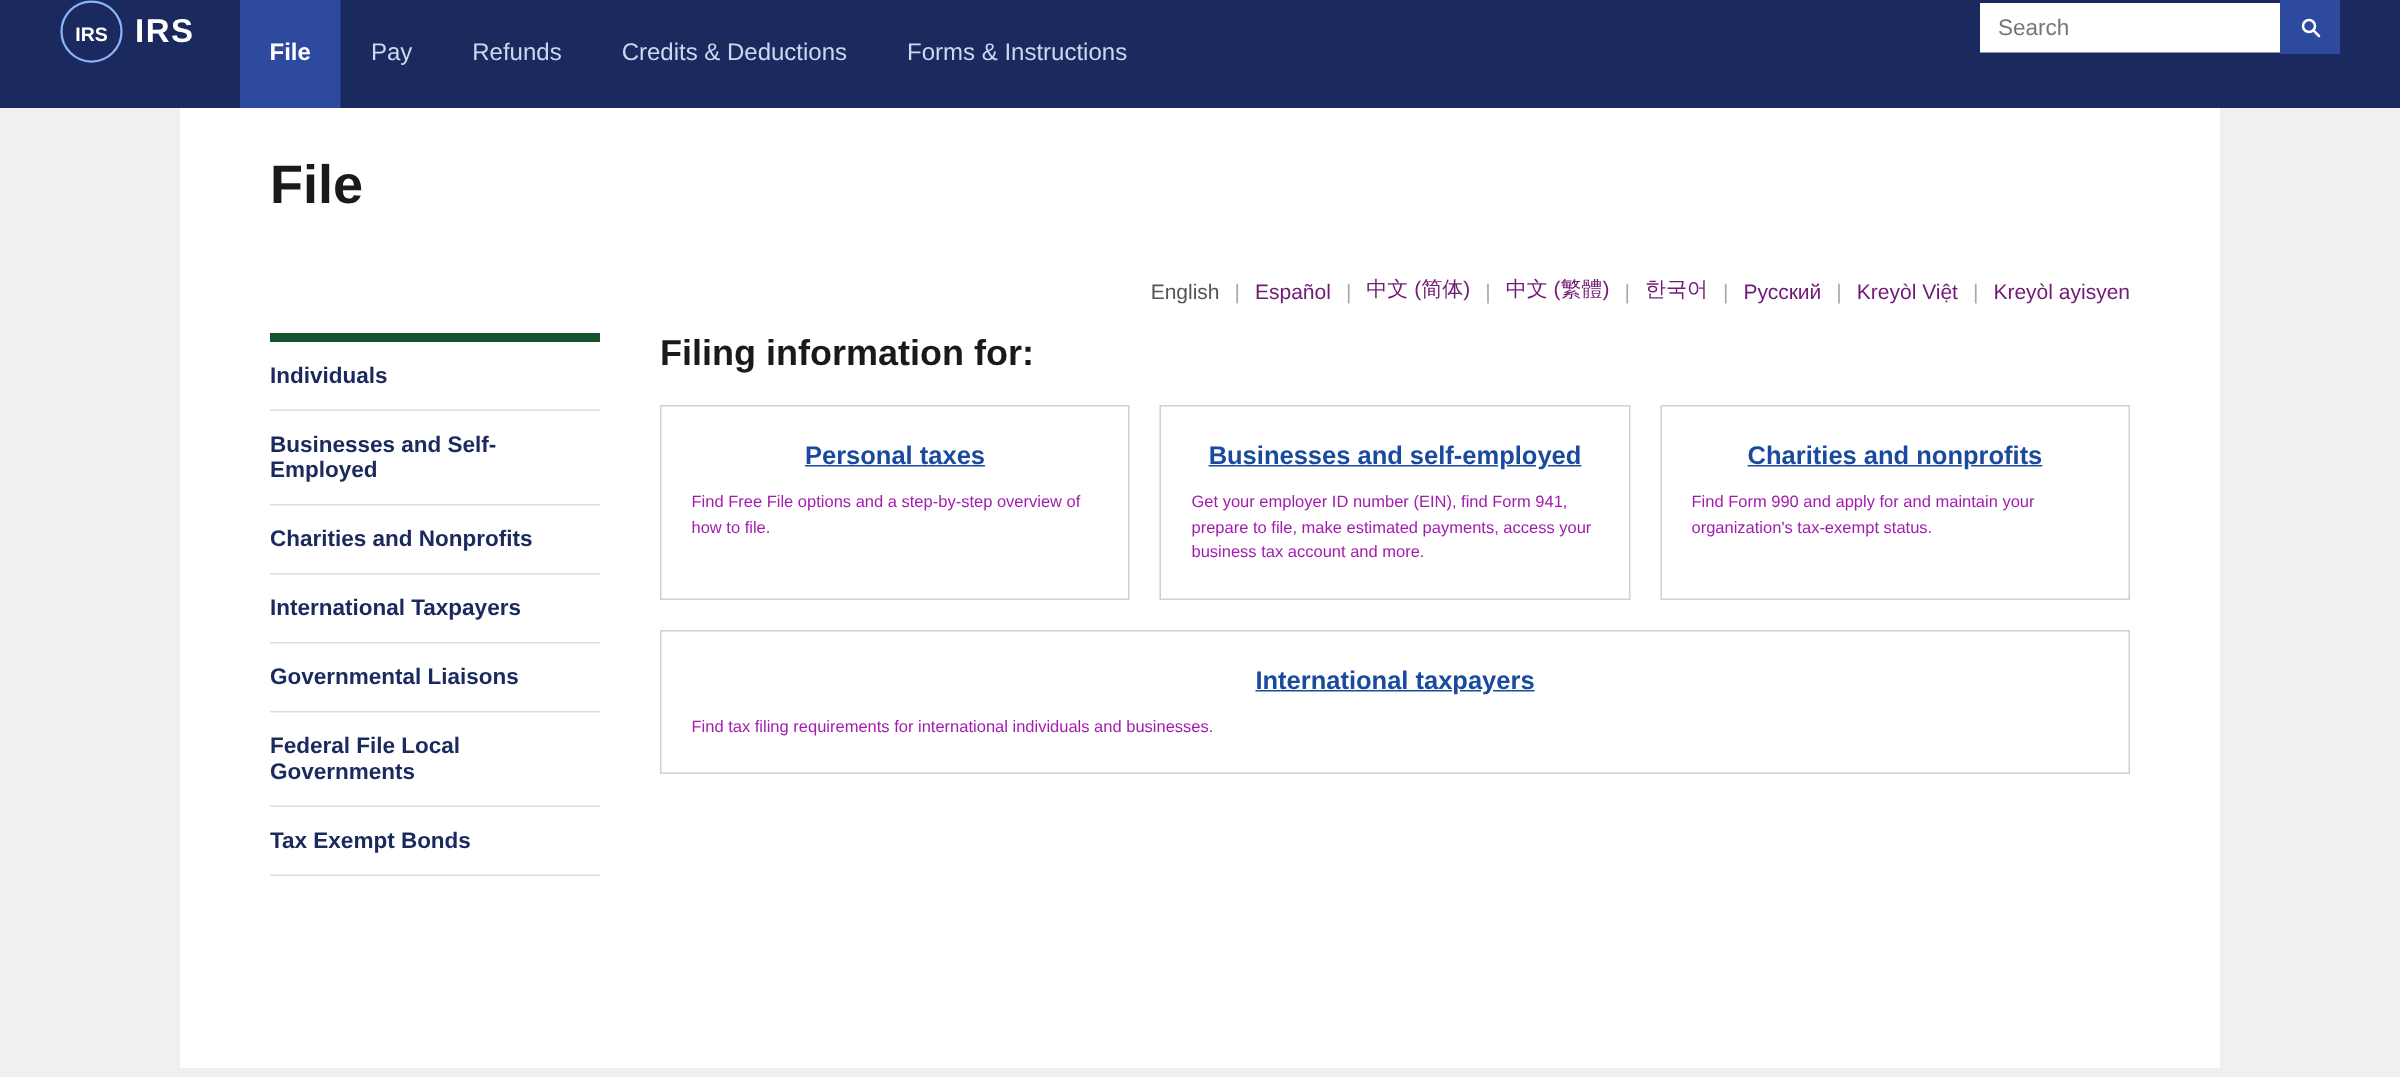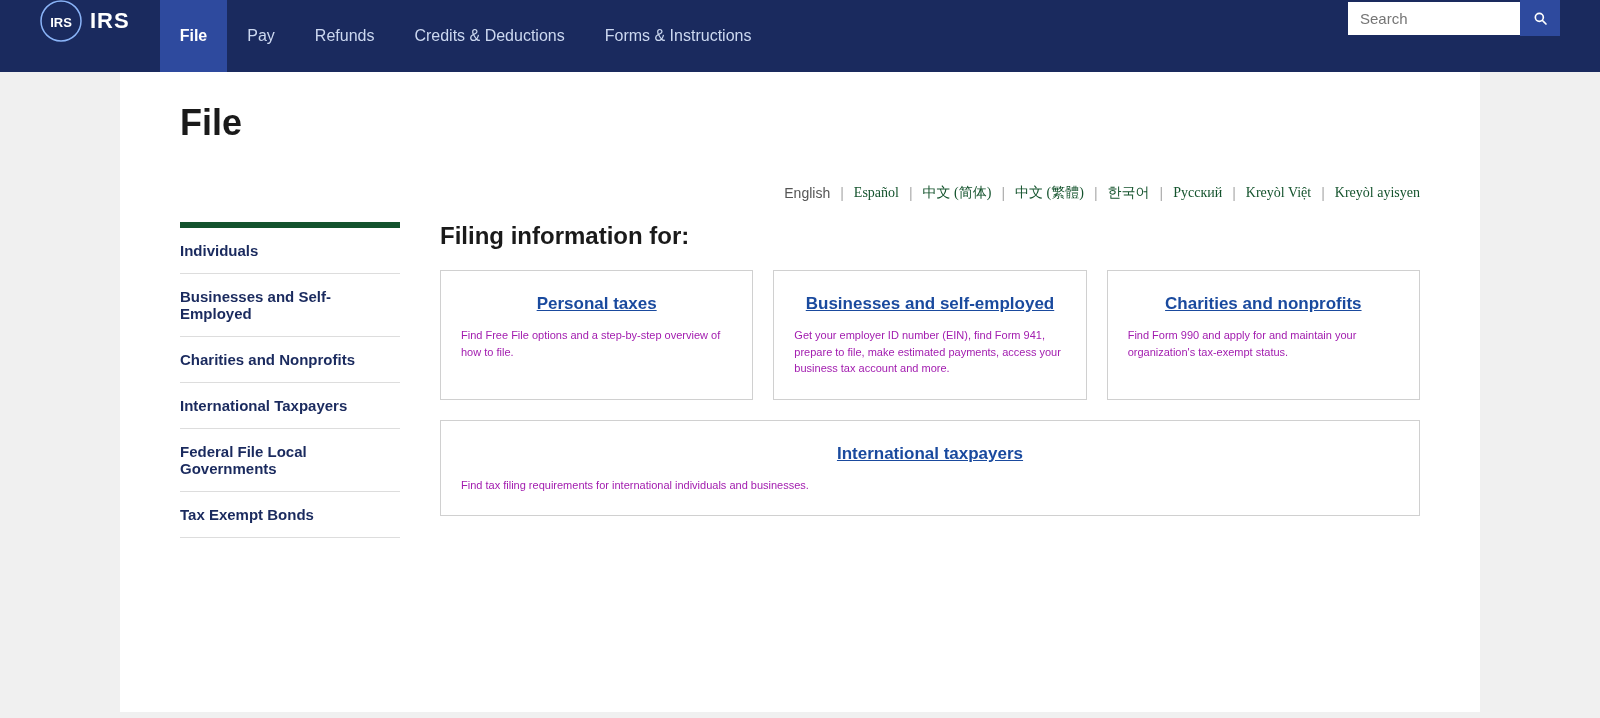--- a/index.html
+++ b/index.html
@@ -58,21 +58,21 @@
     .nav-search {
       display: flex;
       align-items: center;
       margin-left: auto;
     }
     .nav-search input {
       background: white;
       border: none;
       padding: 8px 12px;
       font-size: 15px;
-      width: 172px;
+      width: 200px;
       outline: none;
       color: #555;
     }
     .nav-search-btn {
       background: #2e4a9e;
       border: none;
       color: white;
       padding: 8px 12px;
       cursor: pointer;
       height: 36px;
@@ -94,32 +94,31 @@
       font-size: 36px;
       font-weight: 700;
       color: #1a1a1a;
       padding: 30px 0 20px 0;
     }
 
     
     .lang-bar {
       display: flex;
       justify-content: flex-end;
-      align-items: center;
+      align-items: flex-end;
       gap: 10px;
       padding: 20px 0 10px 0;
       font-size: 14px;
       color: #555;
       flex-wrap: wrap;
     }
     .lang-bar a {
-      color: #14532d;
+      color: #701a75;
       text-decoration: none;
       font-size: 14px;
-      font-family: Liberation Serif, serif;
     }
     .lang-sep { color: #aaa; }
 
     
     .main-content {
       display: flex;
       gap: 40px;
       margin-top: 10px;
     }
 
@@ -247,20 +246,21 @@
     <a href="#">Kreyòl ayisyen</a>
   </div>
 
   <div class="main-content">
 
     <div class="sidebar">
       <a class="sidebar-item">Individuals</a>
       <a class="sidebar-item">Businesses and Self-Employed</a>
       <a class="sidebar-item">Charities and Nonprofits</a>
       <a class="sidebar-item">International Taxpayers</a>
+      <a class="sidebar-item">Governmental Liaisons</a>
       <a class="sidebar-item">Federal File Local Governments</a>
       <a class="sidebar-item">Tax Exempt Bonds</a>
     </div>
 
     <div class="content-area">
       <div class="filing-heading">Filing information for:</div>
 
       <div class="cards-row">
         <div class="card">
           <a class="card-link">Personal taxes</a>

